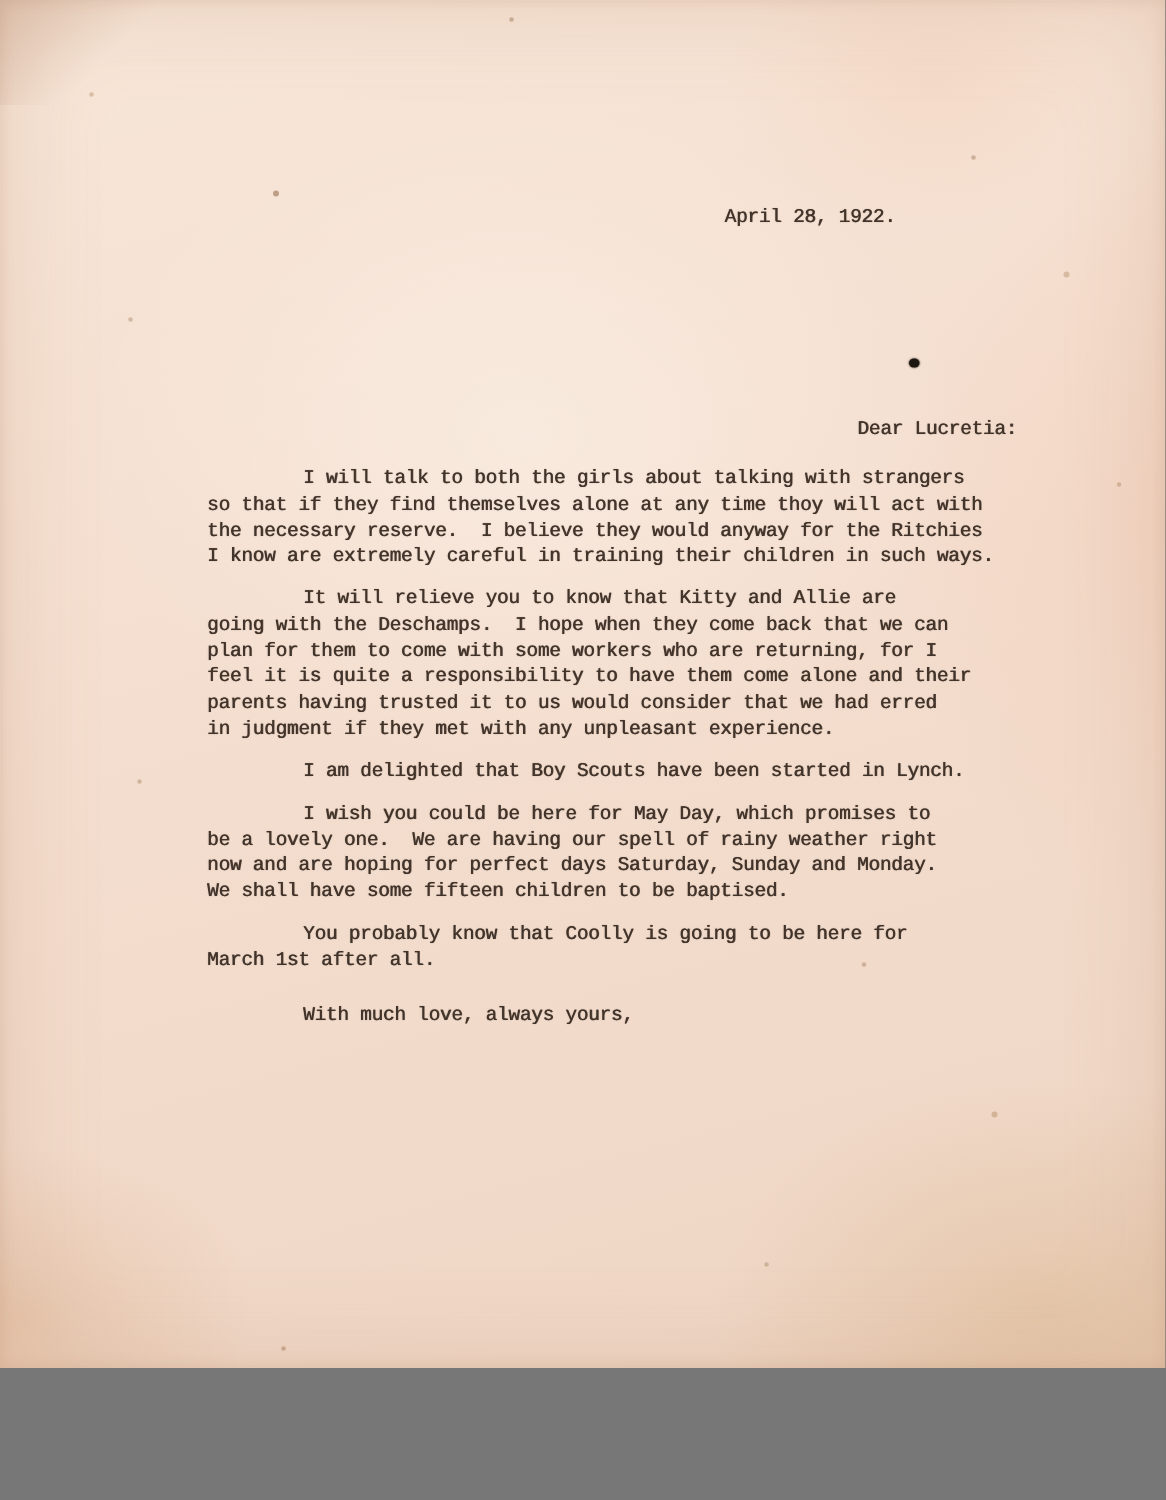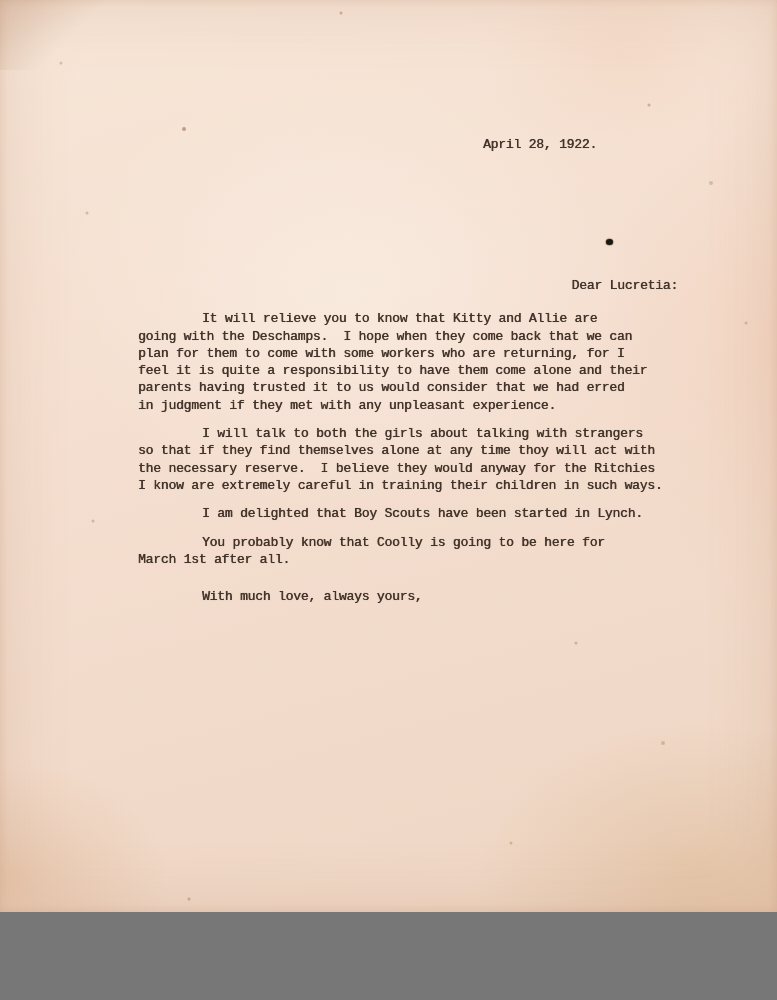--- a/index.html
+++ b/index.html
@@ -90,34 +90,38 @@
   <div class="speckles"></div>
 
   <div class="date-line typewritten">April 28, 1922.</div>
 
   <div class="ink-dot"></div>
 
   <div class="letter-text typewritten">
 
     <div class="salutation">Dear Lucretia:</div>
 
+    <div class="para">I will talk to both the girls about talking with strangers
+so that if they find themselves alone at any time thoy will act with
+the necessary reserve.  I believe they would anyway for the Ritchies
+I know are extremely careful in training their children in such ways.</div>
+
     <div class="para">It will relieve you to know that Kitty and Allie are
 going with the Deschamps.  I hope when they come back that we can
 plan for them to come with some workers who are returning, for I
 feel it is quite a responsibility to have them come alone and their
 parents having trusted it to us would consider that we had erred
 in judgment if they met with any unpleasant experience.</div>
 
-    <div class="para">I will talk to both the girls about talking with strangers
-so that if they find themselves alone at any time thoy will act with
-the necessary reserve.  I believe they would anyway for the Ritchies
-I know are extremely careful in training their children in such ways.</div>
-
     <div class="para">I am delighted that Boy Scouts have been started in Lynch.</div>
 
+    <div class="para">I wish you could be here for May Day, which promises to
+be a lovely one.  We are having our spell of rainy weather right
+now and are hoping for perfect days Saturday, Sunday and Monday.
+We shall have some fifteen children to be baptised.</div>
 
     <div class="para">You probably know that Coolly is going to be here for
 March 1st after all.</div>
 
     <div class="closing">With much love, always yours,</div>
 
 
 
   </div>
 

